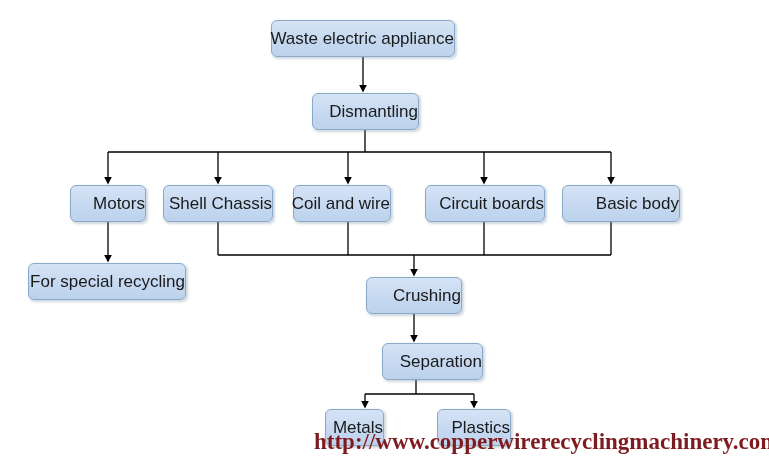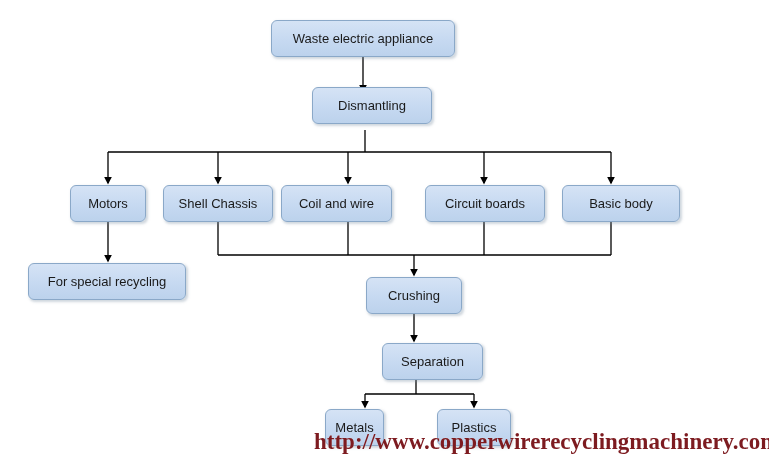--- a/index.html
+++ b/index.html
@@ -16,22 +16,22 @@
     font-family:"Liberation Sans","DejaVu Sans",sans-serif;
     overflow:hidden;
   }
   .node{
     position:absolute;
     height:37px;
     box-sizing:border-box;
     background:linear-gradient(to bottom,#d5e3f5 0%,var(--node-fill) 55%,#bcd2ec 100%);
     border:1px solid var(--node-border);
     border-radius:6px;
-    display:flex;align-items:center;justify-content:center;
-    font-size:13px;color:#1a1a1a;
+    display:flex;align-items:center;justify-content:flex-end;
+    font-size:17px;color:#1a1a1a;
     box-shadow:1.5px 1.5px 2.5px rgba(120,140,160,0.35);
   }
   .node span{white-space:nowrap;}
   #edges{
     position:absolute;left:0;top:0;width:769px;height:462px;
     pointer-events:none;
   }
   #edges line{stroke:var(--connector);stroke-width:1.3;}
   #arrowhead path{fill:var(--connector);}
   .watermark{
@@ -83,33 +83,33 @@
     <line x1="416" y1="380" x2="416" y2="394"></line>
     <line x1="365" y1="394" x2="474" y2="394"></line>
     <line x1="365" y1="394" x2="365" y2="407" marker-end="url(#arrowhead)"></line>
     <line x1="474" y1="394" x2="474" y2="407" marker-end="url(#arrowhead)"></line>
   </svg>
 
   <div class="node" style="left:271px;top:20px;width:184px">
     <span>Waste electric appliance</span>
   </div>
 
-  <div class="node" style="left:312px;top:87px;width:120px">
+  <div class="node" style="left:312px;top:93px;width:107px">
     <span>Dismantling</span>
   </div>
 
   <div class="node" style="left:163px;top:185px;width:110px">
     <span>Shell Chassis</span>
   </div>
 
   <div class="node" style="left:70px;top:185px;width:76px">
     <span>Motors</span>
   </div>
 
-  <div class="node" style="left:281px;top:185px;width:111px">
+  <div class="node" style="left:293px;top:185px;width:98px">
     <span>Coil and wire</span>
   </div>
 
   <div class="node" style="left:425px;top:185px;width:120px">
     <span>Circuit boards</span>
   </div>
 
   <div class="node" style="left:562px;top:185px;width:118px">
     <span>Basic body</span>
   </div>

